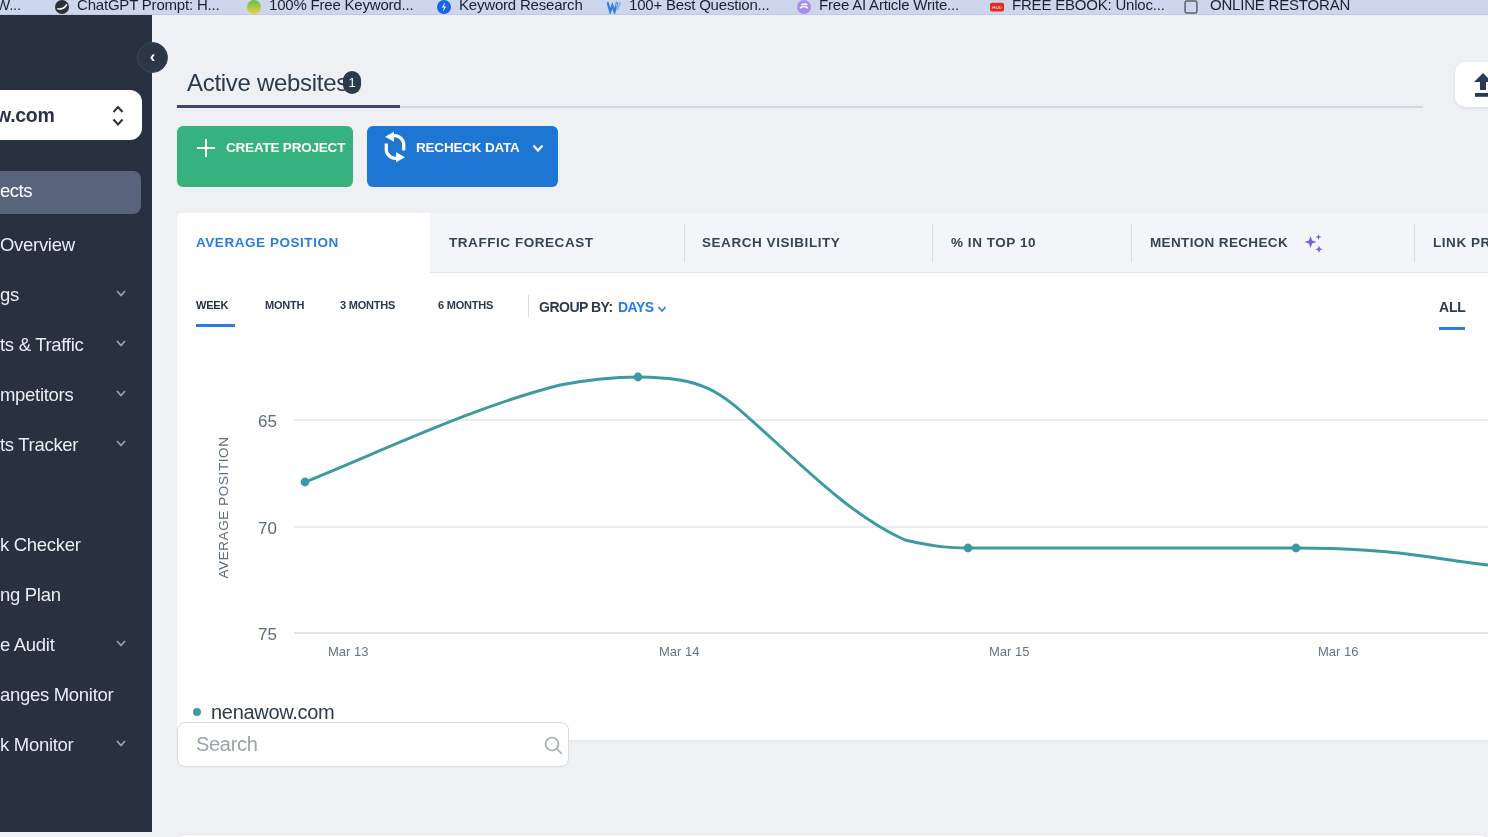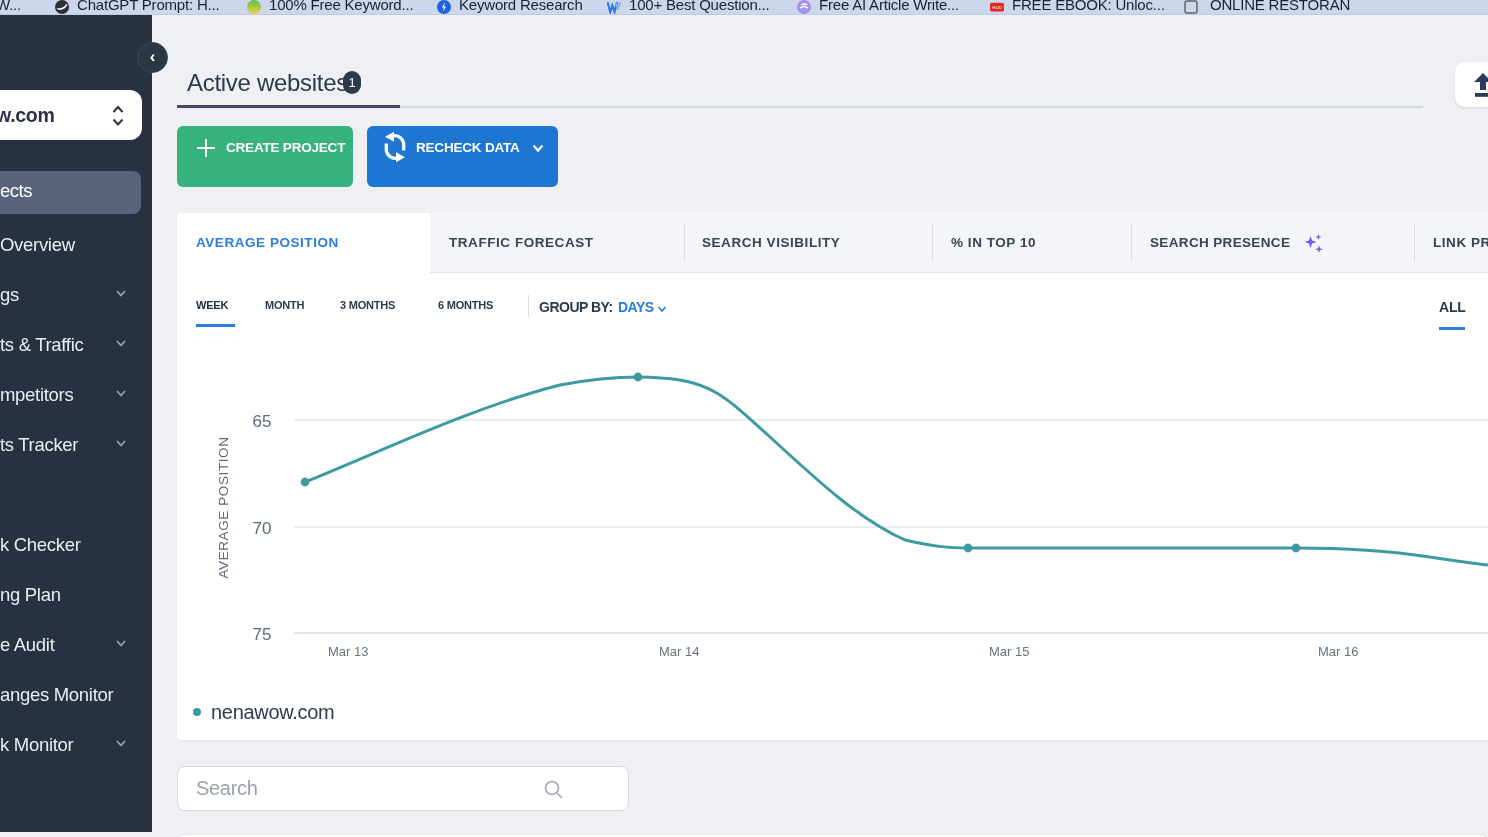--- a/index.html
+++ b/index.html
@@ -43,29 +43,29 @@
   
   #card { position:absolute; left:177px; top:213px; width:1323px; height:527px; background:#fff;
           border-radius:4px; box-shadow:0 1px 2px rgba(40,50,70,.06); }
   #tabs-inactive { position:absolute; left:253px; top:0; width:1070px; height:60px; background:#f4f5f8;
                    border-bottom:1px solid #e3e5ea; }
   .tab { position:absolute; top:22px; font-size:13.5px; font-weight:bold; letter-spacing:0.55px; color:#36454f; white-space:nowrap; }
   .tsep { position:absolute; top:11px; width:1px; height:38px; background:#d9dce2; }
   .rng { position:absolute; top:86px; font-size:11px; font-weight:bold; letter-spacing:-0.2px; color:#2b3a4c; white-space:nowrap; }
 
   
-  .ylab { position:absolute; font-size:17px; color:#5b6b7c; text-align:center; width:30px; }
+  .ylab { position:absolute; font-size:17px; color:#5b6b7c; text-align:right; width:30px; }
   .xlab { position:absolute; top:431px; font-size:13px; color:#667482; }
   #yaxis-title { position:absolute; left:-64px; top:287px; width:220px; font-size:13.5px; letter-spacing:0.6px;
                  color:#5d6c7c; transform:rotate(-90deg); text-align:center; }
   #legend { position:absolute; left:16px; top:489px; display:flex; align-items:center; height:20px; font-size:20px; letter-spacing:-0.3px; color:#2e3b4c; }
   #legend i { display:inline-block; width:8px; height:8px; border-radius:50%; background:#3f99a0; margin-right:10px; }
 
   
-  #search { position:absolute; left:177px; top:766px; width:452px; height:45px; background:#fff;
+  #search { position:absolute; left:177px; top:722px; width:392px; height:45px; background:#fff;
             border:1.5px solid #d7dae0; border-radius:8px; }
   #search span { position:absolute; left:18px; top:10px; font-size:20px; letter-spacing:-0.3px; color:#9aa2ad; }
   #bstrip { position:absolute; left:177px; top:834px; width:1311px; height:12px; background:#fff;
             border:1px solid #e2e5e9; border-radius:8px 8px 0 0; }
 </style>
 </head>
 <body>
 
 <div id="bmbar">
   <span class="bm" style="left:-4px">W...</span>
@@ -176,21 +176,21 @@
       <path d="M2.5 4.5 7 9.5 11.5 4.5" fill="none" stroke="#fff" stroke-width="2.2"></path>
     </svg>
 </div>
 
 <div id="card">
   <div id="tabs-inactive"></div>
   <span class="tab" style="left:19px;color:#2a7ce0">AVERAGE POSITION</span>
   <span class="tab" style="left:272px">TRAFFIC FORECAST</span>
   <span class="tab" style="left:525px">SEARCH VISIBILITY</span>
   <span class="tab" style="left:774px">% IN TOP 10</span>
-  <span class="tab" style="left:973px;letter-spacing:0.35px">SEARCH PRESENCE</span>
+  <span class="tab" style="left:973px;letter-spacing:0.35px">MENTION RECHECK</span>
   <svg style="position:absolute;left:1127px;top:20px" width="24" height="24" viewBox="0 0 24 24">
     <path d="M6.5 3 8.1 7.4 12.5 9 8.1 10.6 6.5 15 4.9 10.6 0.5 9 4.9 7.4 Z" fill="#7a5ce8"></path>
     <path d="M14.5 1 15.3 3.2 17.5 4 15.3 4.8 14.5 7 13.7 4.8 11.5 4 13.7 3.2 Z" fill="#7a5ce8"></path>
     <path d="M15 12.5 16 15.2 18.7 16.2 16 17.2 15 19.9 14 17.2 11.3 16.2 14 15.2 Z" fill="#7a5ce8"></path>
   </svg>
   <span class="tab" style="left:1256px">LINK PROFILE</span>
   <div class="tsep" style="left:507px"></div>
   <div class="tsep" style="left:755px"></div>
   <div class="tsep" style="left:954px"></div>
   <div class="tsep" style="left:1237px"></div>

